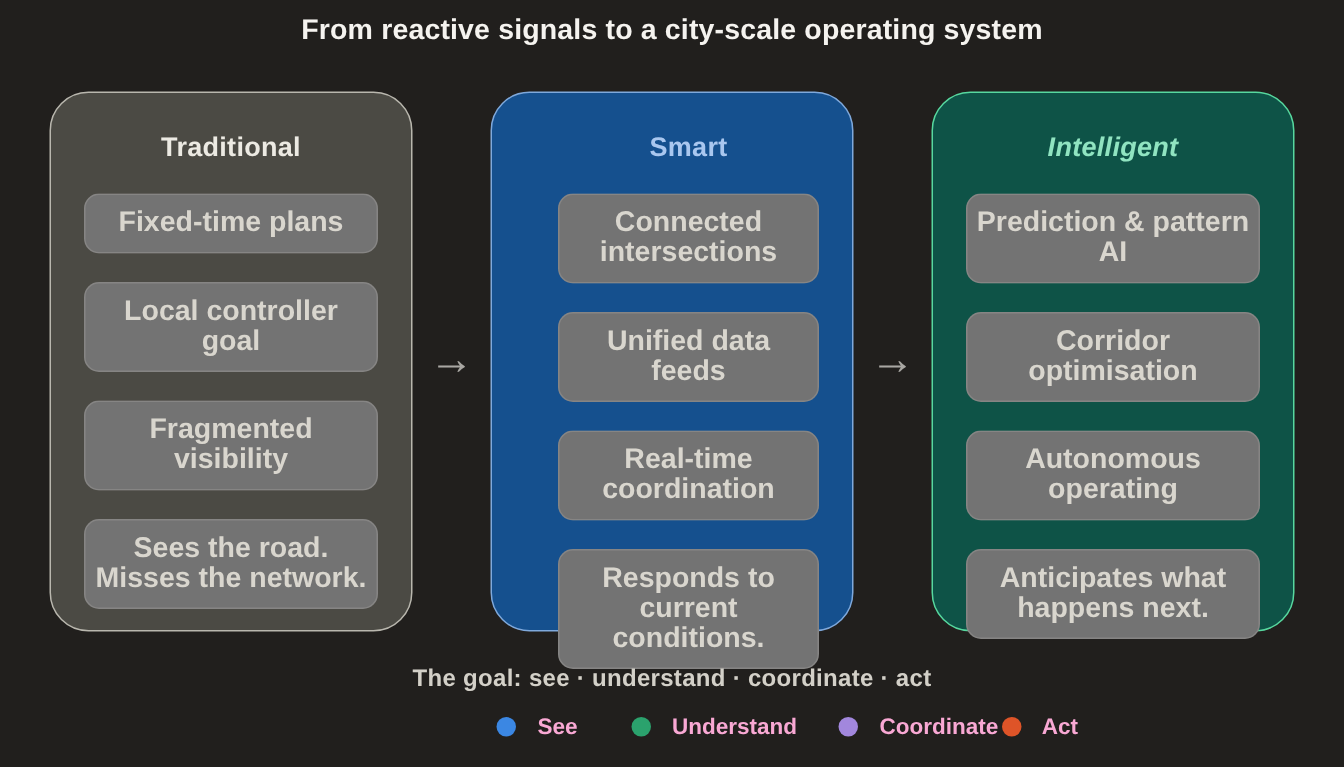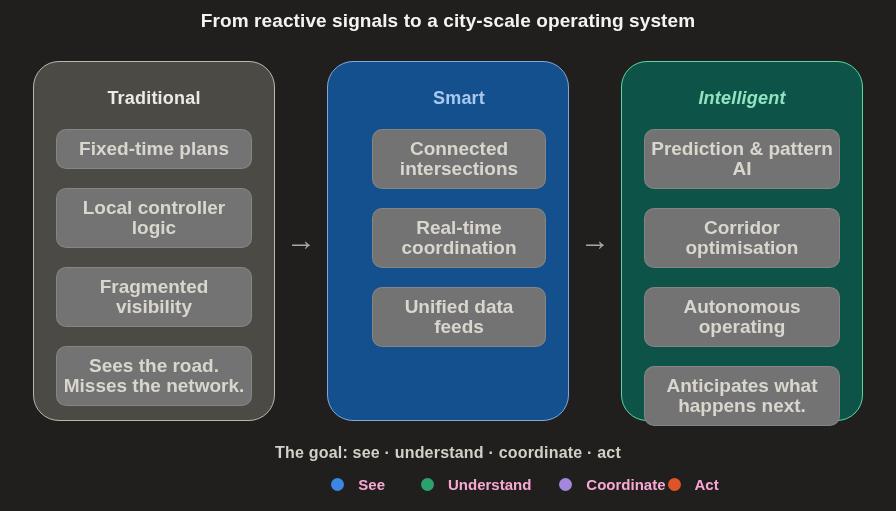--- a/index.html
+++ b/index.html
@@ -110,33 +110,35 @@
 
 <div class="stage">
 
   <h1 class="title">From reactive signals to a city-scale operating system</h1>
 
   <div class="row">
 
     <section class="panel" style="background: rgb(75, 74, 68); border-color: rgb(185, 183, 174);">
       <h2 class="col-header" style="color: rgb(236, 234, 227);">Traditional</h2>
       <div class="pill">Fixed-time plans</div>
-      <div class="pill">Local controller logic</div>
+      <div class="pill">Local controller goal</div>
       <div class="pill">Fragmented visibility</div>
       <div class="pill">Sees the road.
 Misses the network.</div>
     </section>
 
     <div class="arrow">→</div>
 
     <section class="panel" style="background: rgb(21, 80, 142); border-color: rgb(127, 169, 220); padding-left: 44px;">
       <h2 class="col-header" style="color: rgb(169, 199, 239);">Smart</h2>
       <div class="pill">Connected intersections</div>
+      <div class="pill">Unified data feeds</div>
       <div class="pill">Real-time coordination</div>
-      <div class="pill">Unified data feeds</div>
+      <div class="pill">Responds to
+current conditions.</div>
     </section>
 
     <div class="arrow">→</div>
 
     <section class="panel" style="background: rgb(14, 83, 71); border-color: rgb(87, 216, 159);">
       <h2 class="col-header" style="color: rgb(144, 228, 193); font-style: italic;">Intelligent</h2>
       <div class="pill">Prediction &amp; pattern AI</div>
       <div class="pill">Corridor optimisation</div>
       <div class="pill">Autonomous operating</div>
       <div class="pill">Anticipates what

